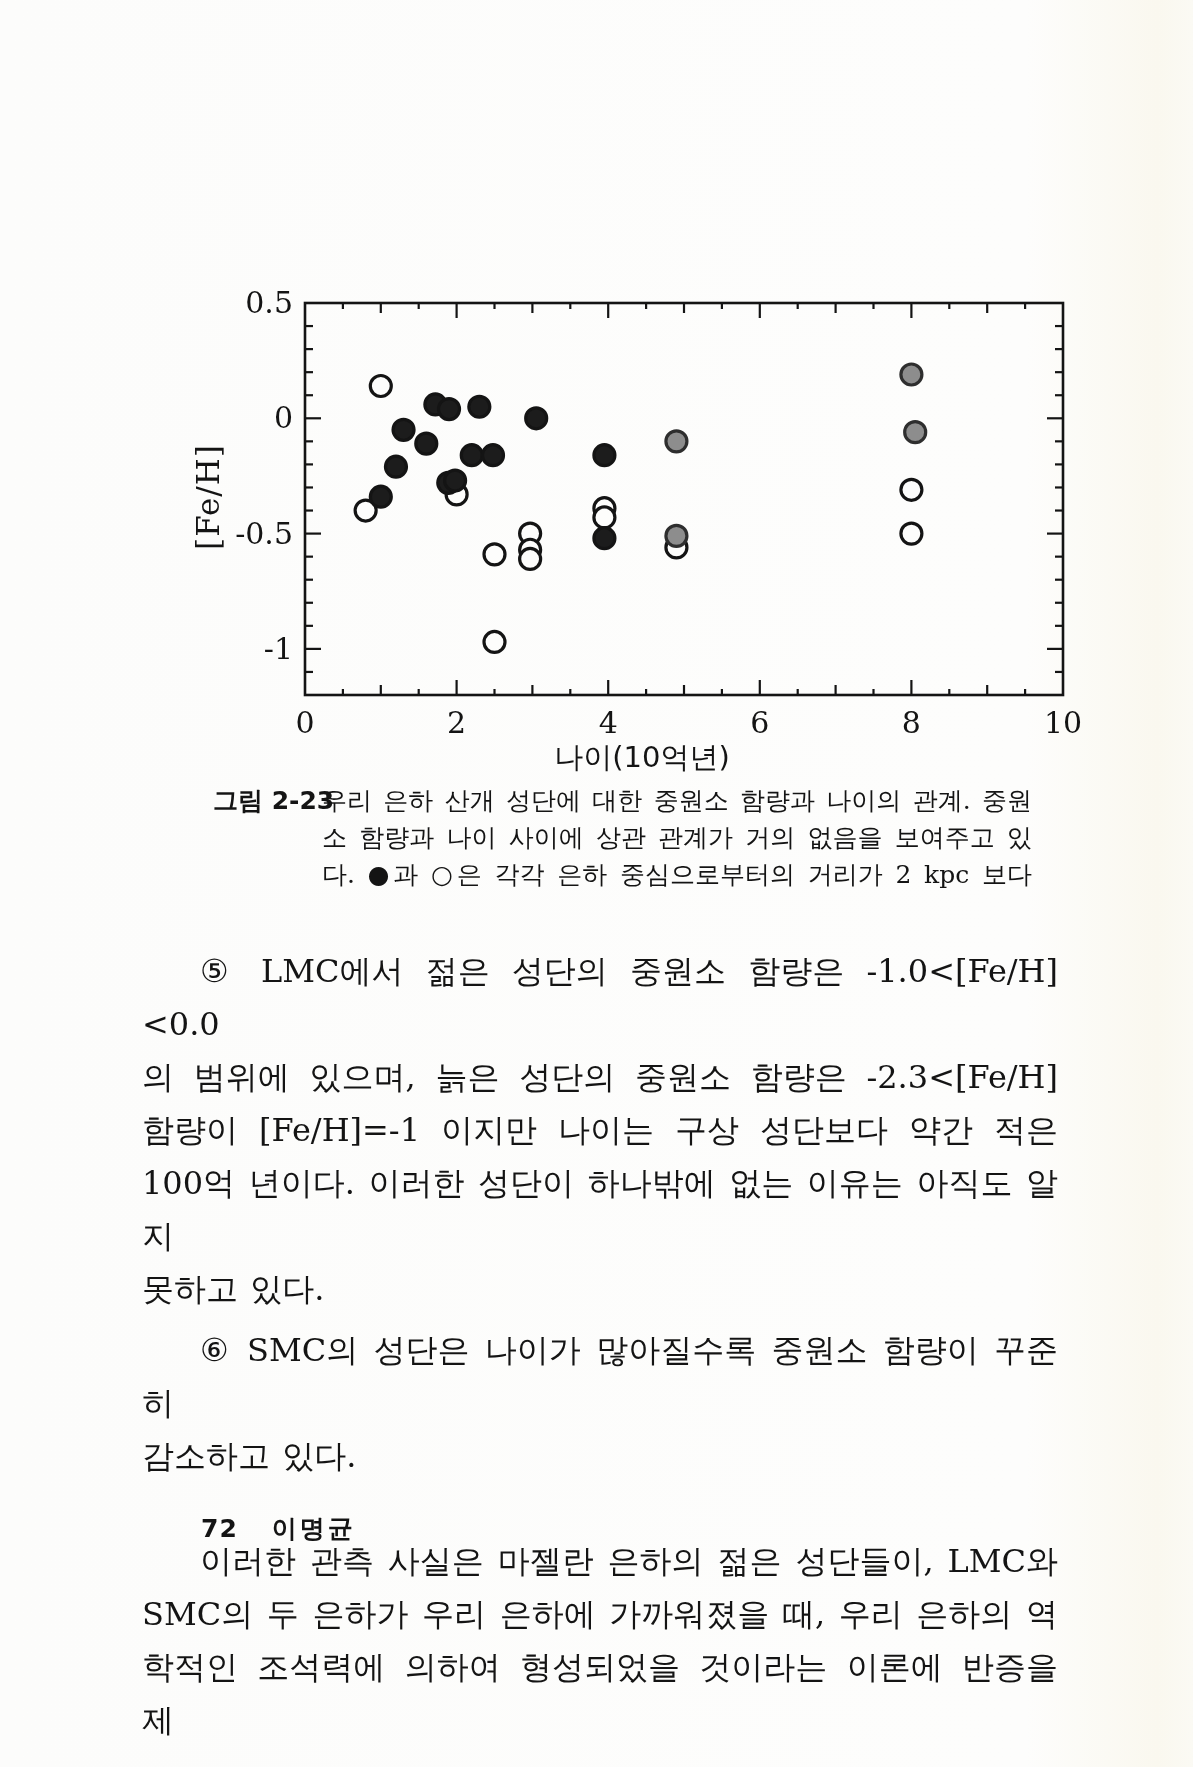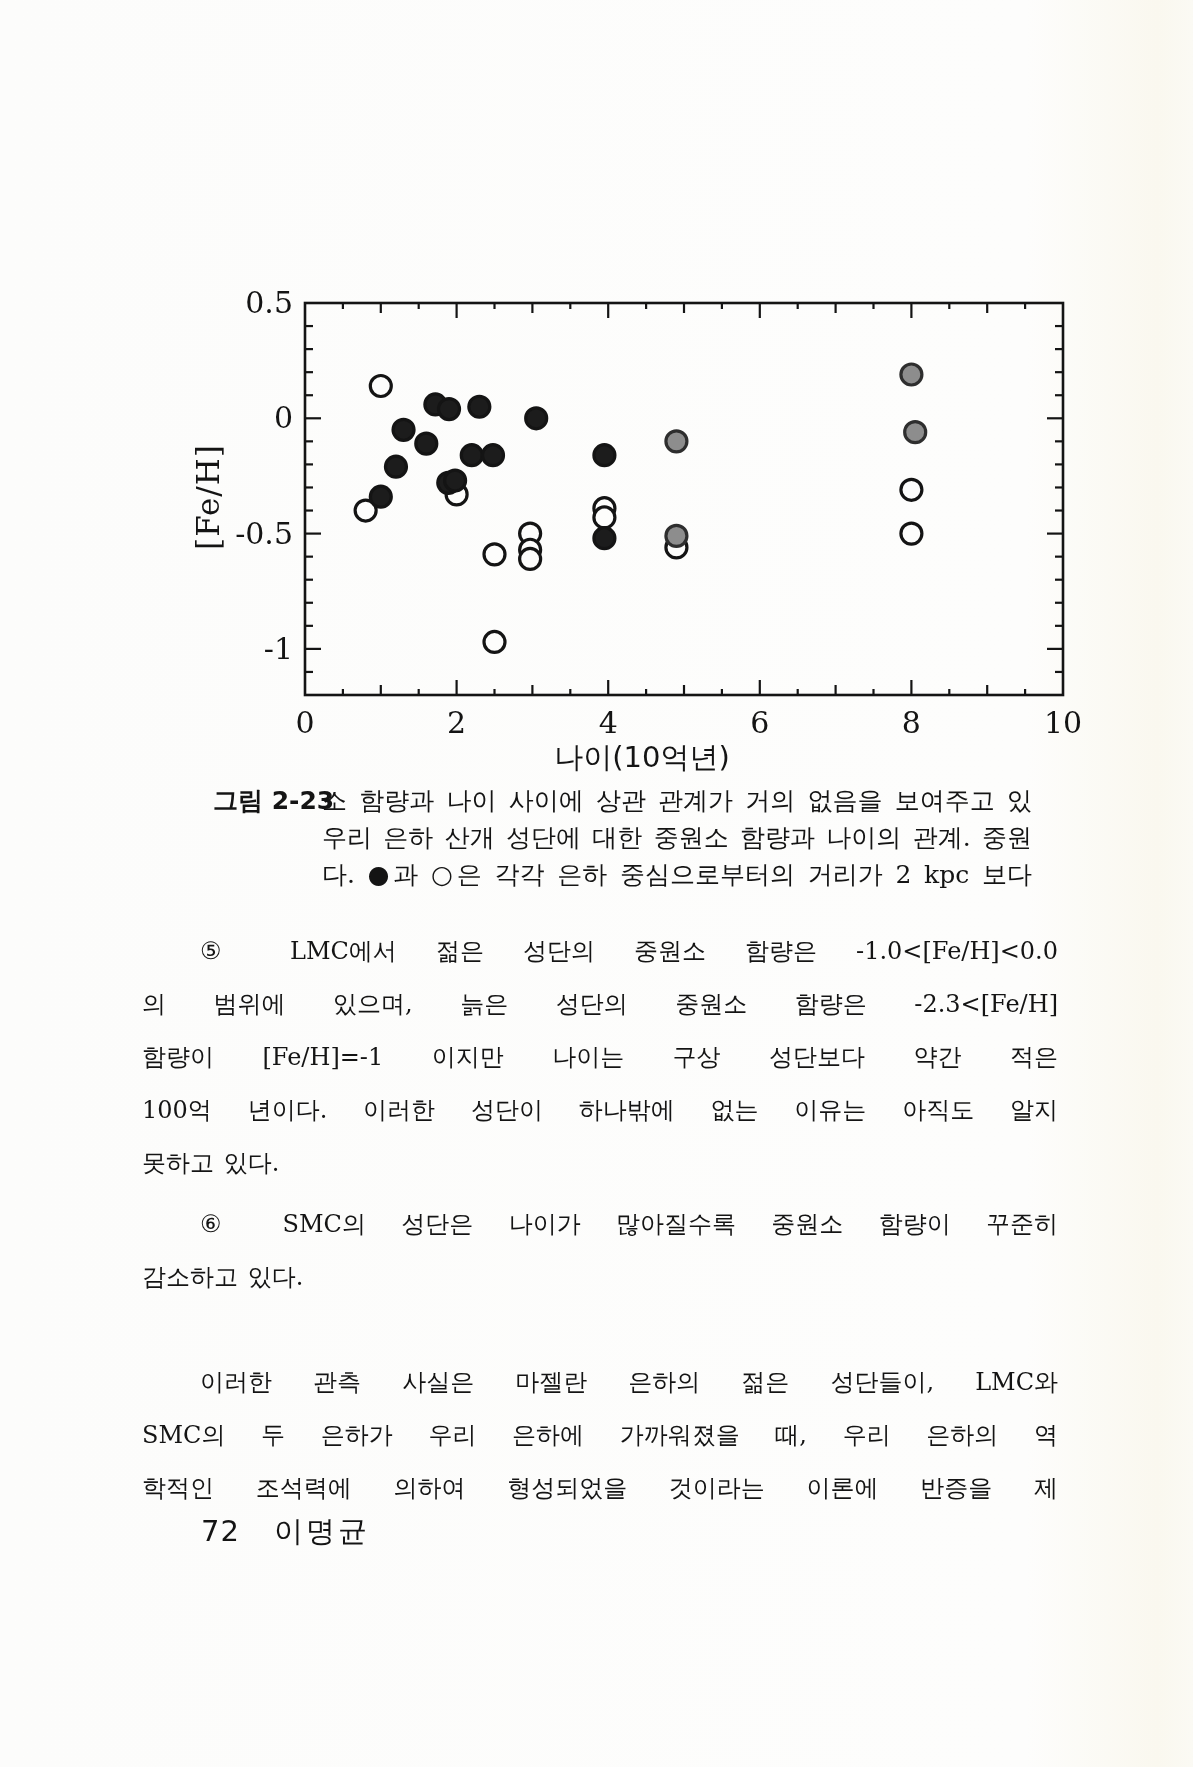--- a/index.html
+++ b/index.html
@@ -23,33 +23,33 @@
     position:absolute;left:213px;top:782px;width:822px;
     font-size:25px;line-height:37px;
   }
   .caption-grid{display:grid;grid-template-columns:109px 710px;}
   .caption-label{font-family:"DejaVu Sans", sans-serif;font-weight:bold;white-space:nowrap;}
   .caption-lines{grid-column:2;}
   .cap-line{text-align:justify;text-align-last:justify;word-spacing:1px;}
   .cap-line.short{text-align-last:left;}
   
   .body-text{
-    position:absolute;left:142px;top:925px;width:916px;
-    font-size:24px;line-height:53px;
+    position:absolute;left:142px;top:945px;width:916px;
+    font-size:32px;line-height:53px;
   }
   .para .line{text-align:justify;text-align-last:justify;word-spacing:2px;}
   .para .line.short{text-align-last:left;}
   .para .line.indent{text-indent:58px;}
   .para-5{margin-top:0;}
   .para-6{margin-top:8px;}
   .para-3{margin-top:52px;}
   
   .footer{
     position:absolute;left:201px;top:1512px;
-    font-family:"DejaVu Sans", sans-serif;font-weight:normal;font-size:29px;
+    font-family:"DejaVu Sans", sans-serif;font-weight:bold;font-size:25px;
     letter-spacing:1px;
   }
   .footer .author{margin-left:34px;letter-spacing:3px;}
 </style>
 </head>
 <body>
 
 <div class="page">
 
   <div class="chart-wrap">
@@ -168,22 +168,22 @@
         <circle cx="536.19" cy="418.29411764705884" r="10.5" fill="#1c1c1c" stroke="#141414" stroke-width="3.2"></circle>
         <circle cx="604.41" cy="455.1882352941177" r="10.5" fill="#1c1c1c" stroke="#141414" stroke-width="3.2"></circle>
         <circle cx="604.41" cy="538.2" r="10.5" fill="#1c1c1c" stroke="#141414" stroke-width="3.2"></circle>
       </svg>
   </div>
 
   <div class="caption">
     <div class="caption-grid">
       <div class="caption-label">그림 2-23</div>
       <div class="caption-lines">
+        <div class="cap-line">우리 은하 산개 성단에 대한 중원소 함량과 나이의 관계. 중원</div>
         <div class="cap-line">소 함량과 나이 사이에 상관 관계가 거의 없음을 보여주고 있</div>
-        <div class="cap-line">우리 은하 산개 성단에 대한 중원소 함량과 나이의 관계. 중원</div>
         <div class="cap-line">다. ●과 ○은 각각 은하 중심으로부터의 거리가 2 kpc 보다</div>
       </div>
     </div>
   </div>
 
   <div class="body-text">
     <div class="para para-5">
       <div class="line indent">⑤ LMC에서 젊은 성단의 중원소 함량은 -1.0&lt;[Fe/H]&lt;0.0</div>
       <div class="line">의 범위에 있으며, 늙은 성단의 중원소 함량은 -2.3&lt;[Fe/H]</div>
       <div class="line">함량이 [Fe/H]=-1 이지만 나이는 구상 성단보다 약간 적은</div>

